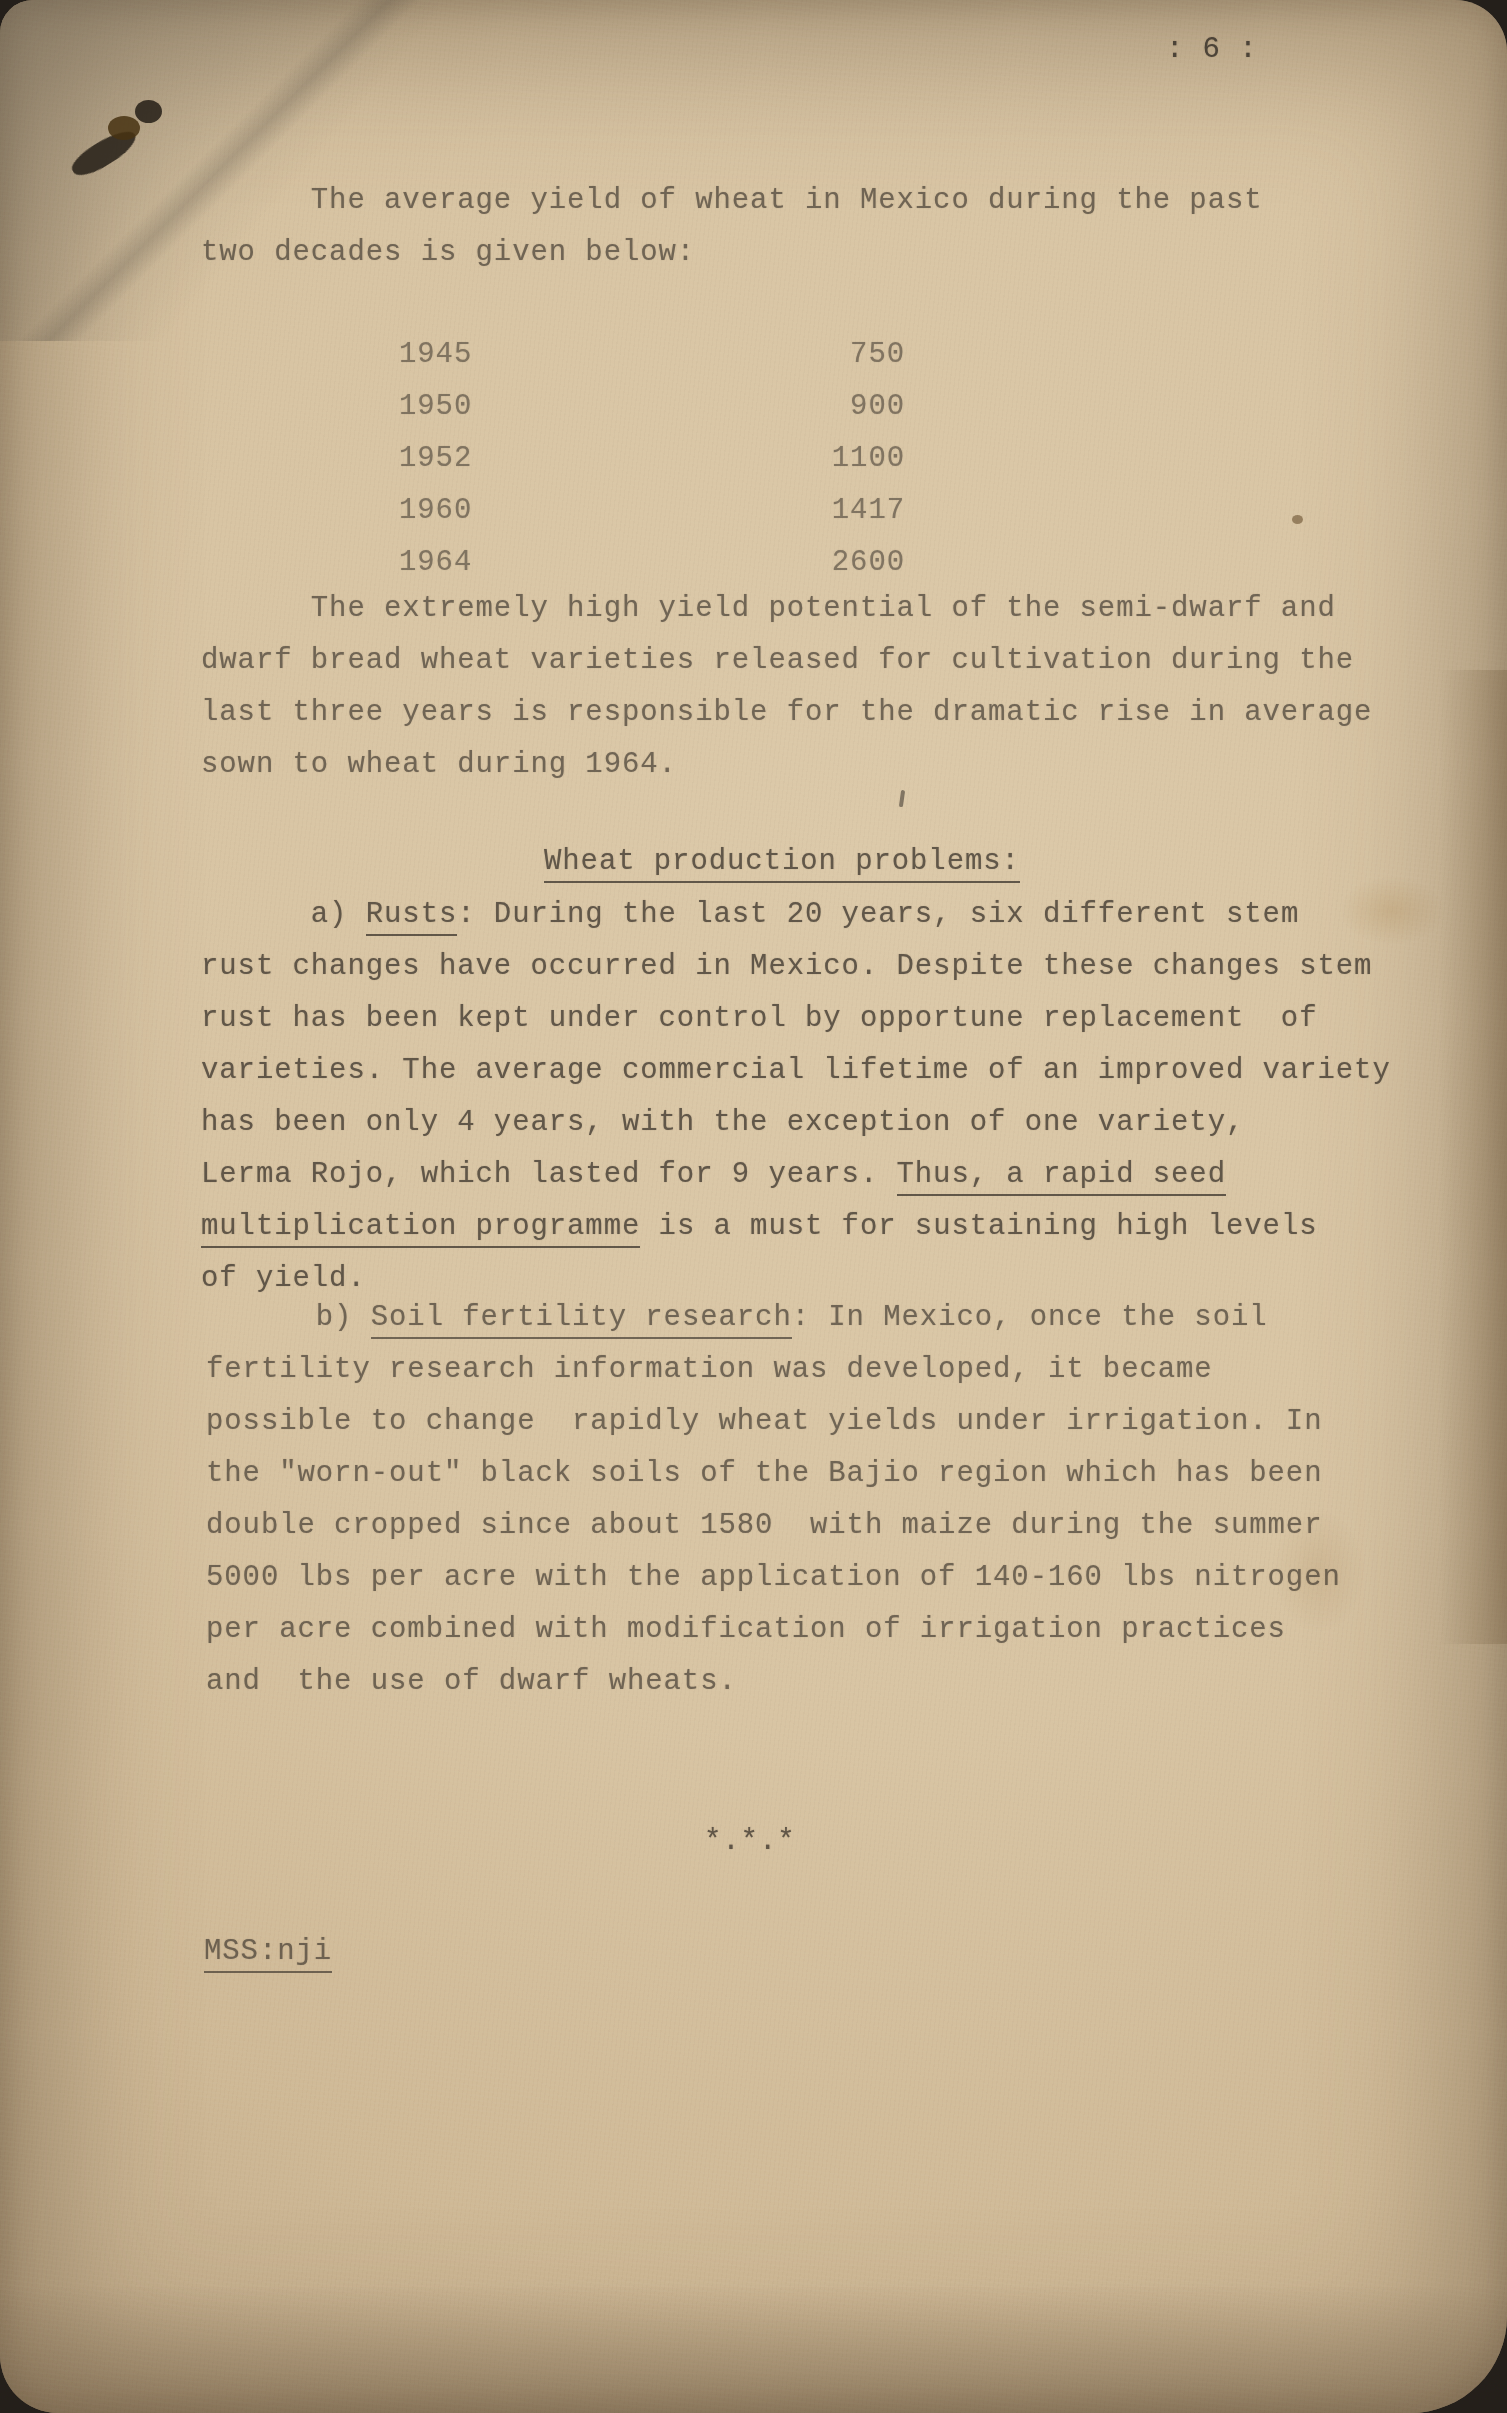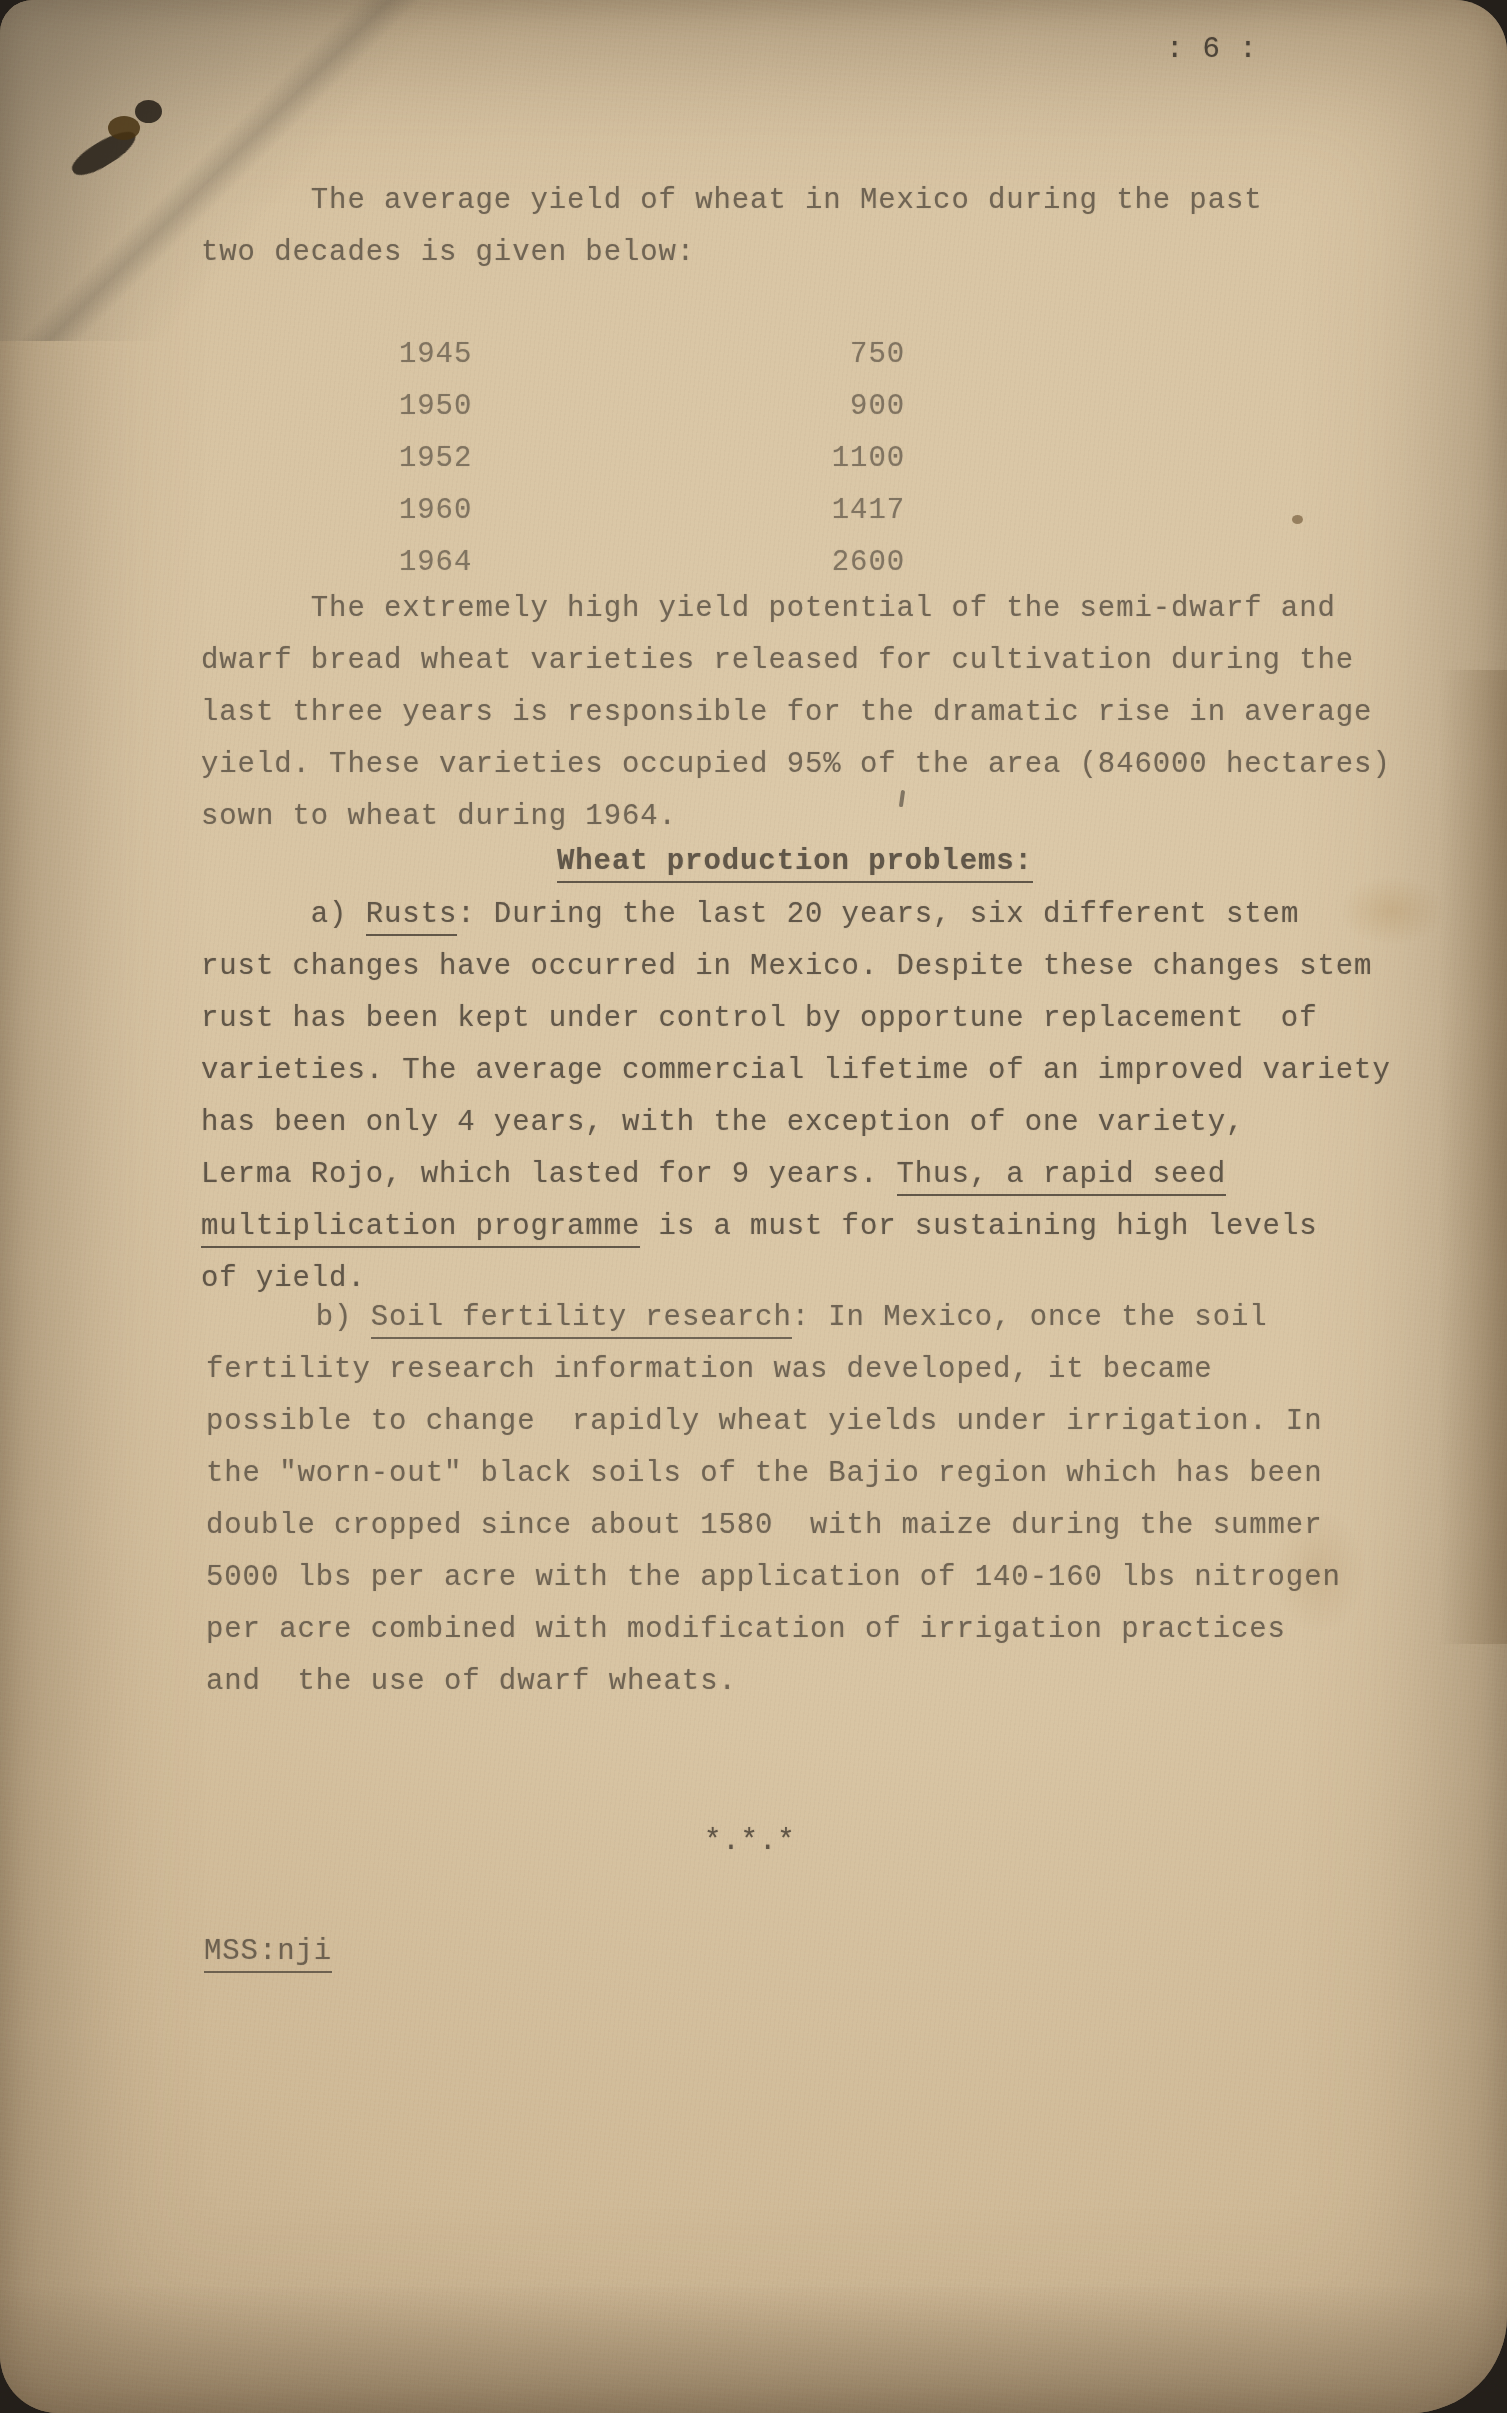--- a/index.html
+++ b/index.html
@@ -94,25 +94,24 @@
         <div class="trow"><span class="ycol">1950</span><span class="vcol">900</span></div>
         <div class="trow"><span class="ycol">1952</span><span class="vcol">1100</span></div>
         <div class="trow"><span class="ycol">1960</span><span class="vcol">1417</span></div>
         <div class="trow"><span class="ycol">1964</span><span class="vcol">2600</span></div>
       </div>
 
     <div class="tblock op65" style="left:201px;top:583px;">
         <div class="tline"><span>      The extremely high yield potential of the semi-dwarf and</span></div>
         <div class="tline"><span>dwarf bread wheat varieties released for cultivation during the</span></div>
         <div class="tline"><span>last three years is responsible for the dramatic rise in average</span></div>
-        <div class="tline"><span>yield. These varieties occupied 95% of the area (846000 hectares)</span></div>
         <div class="tline"><span>sown to wheat during 1964.</span></div>
       </div>
 
-    <div class="tblock op75" style="left:557px;top:836px;font-weight:bold;">
+    <div class="tblock op75" style="left:544px;top:836px;">
       <div class="tline"><span class="u">Wheat production problems:</span></div>
     </div>
 
     <div class="tblock op75" style="left:201px;top:889px;">
         <div class="tline"><span>      a) </span><span class="u">Rusts</span><span>: During the last 20 years, six different stem</span></div>
         <div class="tline"><span>rust changes have occurred in Mexico. Despite these changes stem</span></div>
         <div class="tline"><span>rust has been kept under control by opportune replacement  of</span></div>
         <div class="tline"><span>varieties. The average commercial lifetime of an improved variety</span></div>
         <div class="tline"><span>has been only 4 years, with the exception of one variety,</span></div>
         <div class="tline"><span>Lerma Rojo, which lasted for 9 years. </span><span class="u">Thus, a rapid seed</span></div>

